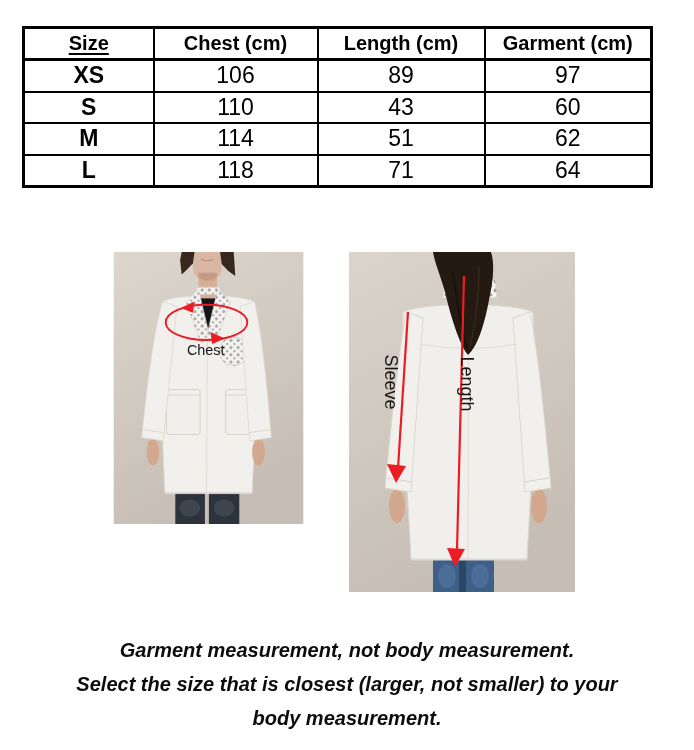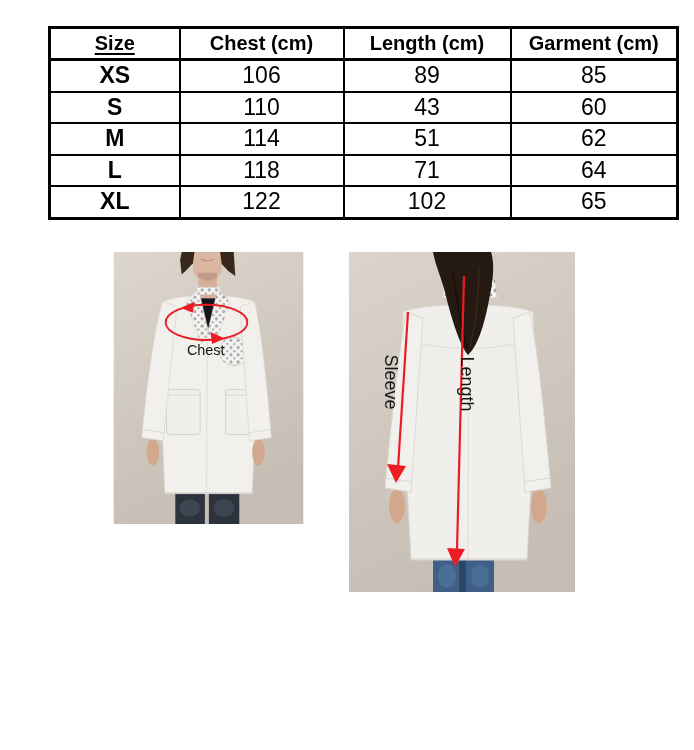--- a/index.html
+++ b/index.html
@@ -4,21 +4,21 @@
 <style>
   html,body{margin:0;padding:0;}
   body{
     width:694px;height:750px;background:#ffffff;
     font-family:"Liberation Sans", sans-serif;
   }
   .page{position:relative;width:694px;height:750px;background:#fff;overflow:hidden;}
 
   
   .size-table{
-    position:absolute;left:48px;top:26px;width:628px;
+    position:absolute;left:22px;top:26px;width:628px;
     border-collapse:collapse;table-layout:fixed;
     border:3px solid #000;
   }
   .size-table th,.size-table td{
     border:2px solid #000;text-align:center;vertical-align:middle;
     color:#000;padding:0;overflow:hidden;white-space:nowrap;
   }
   .size-table thead th{
     border-bottom:3px solid #000;
     font-weight:bold;font-size:20px;height:29px;
@@ -59,45 +59,39 @@
         <th>Chest (cm)</th>
         <th>Length (cm)</th>
         <th>Garment (cm)</th>
       </tr>
     </thead>
     <tbody>
       <tr>
         <td class="size-col">XS</td>
         <td>106</td>
         <td>89</td>
-        <td>85</td>
+        <td>97</td>
       </tr>
       <tr>
         <td class="size-col">S</td>
         <td>110</td>
         <td>43</td>
         <td>60</td>
       </tr>
       <tr>
         <td class="size-col">M</td>
         <td>114</td>
         <td>51</td>
         <td>62</td>
       </tr>
       <tr>
         <td class="size-col">L</td>
         <td>118</td>
         <td>71</td>
         <td>64</td>
-      </tr>
-      <tr>
-        <td class="size-col">XL</td>
-        <td>122</td>
-        <td>102</td>
-        <td>65</td>
       </tr>
     </tbody>
   </table>
 
   <div class="photo front">
     <svg viewBox="0 0 237 340">
       <defs>
         <linearGradient id="bgF" x1="0" y1="0" x2="0.35" y2="1">
           <stop offset="0" stop-color="#ddd6cd"></stop>
             <stop offset="1" stop-color="#c6beb5"></stop>
@@ -231,14 +225,19 @@
       </g>
 
       <g>
         <line x1="115" y1="24" x2="108" y2="298" stroke-width="2.2" stroke="#ec1c24"></line>
         <polygon points="106,315 98,296 116,297" fill="#ec1c24"></polygon>
         <text class="ann-text" transform="translate(112,132) rotate(90)" text-anchor="middle" font-size="18" fill="#151515">Length</text>
       </g>
     </svg>
   </div>
 
+  <div class="footer">
+    <div>Garment measurement, not body measurement.</div>
+    <div>Select the size that is closest (larger, not smaller) to your</div>
+    <div>body measurement.</div>
+  </div>
 
 </div>
 
 </body></html>

